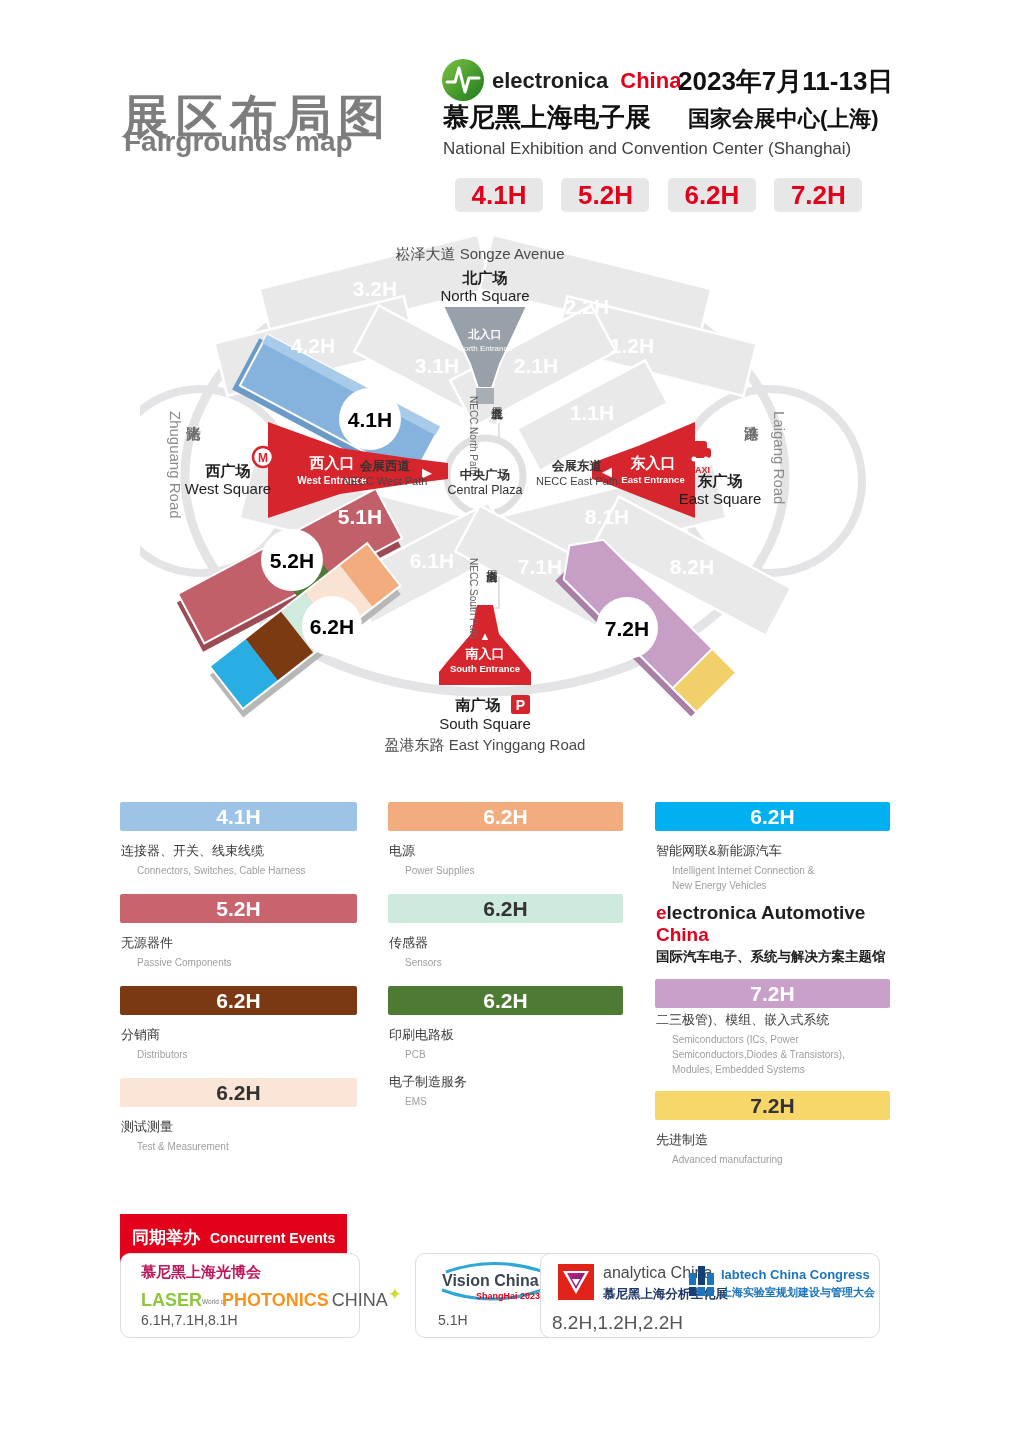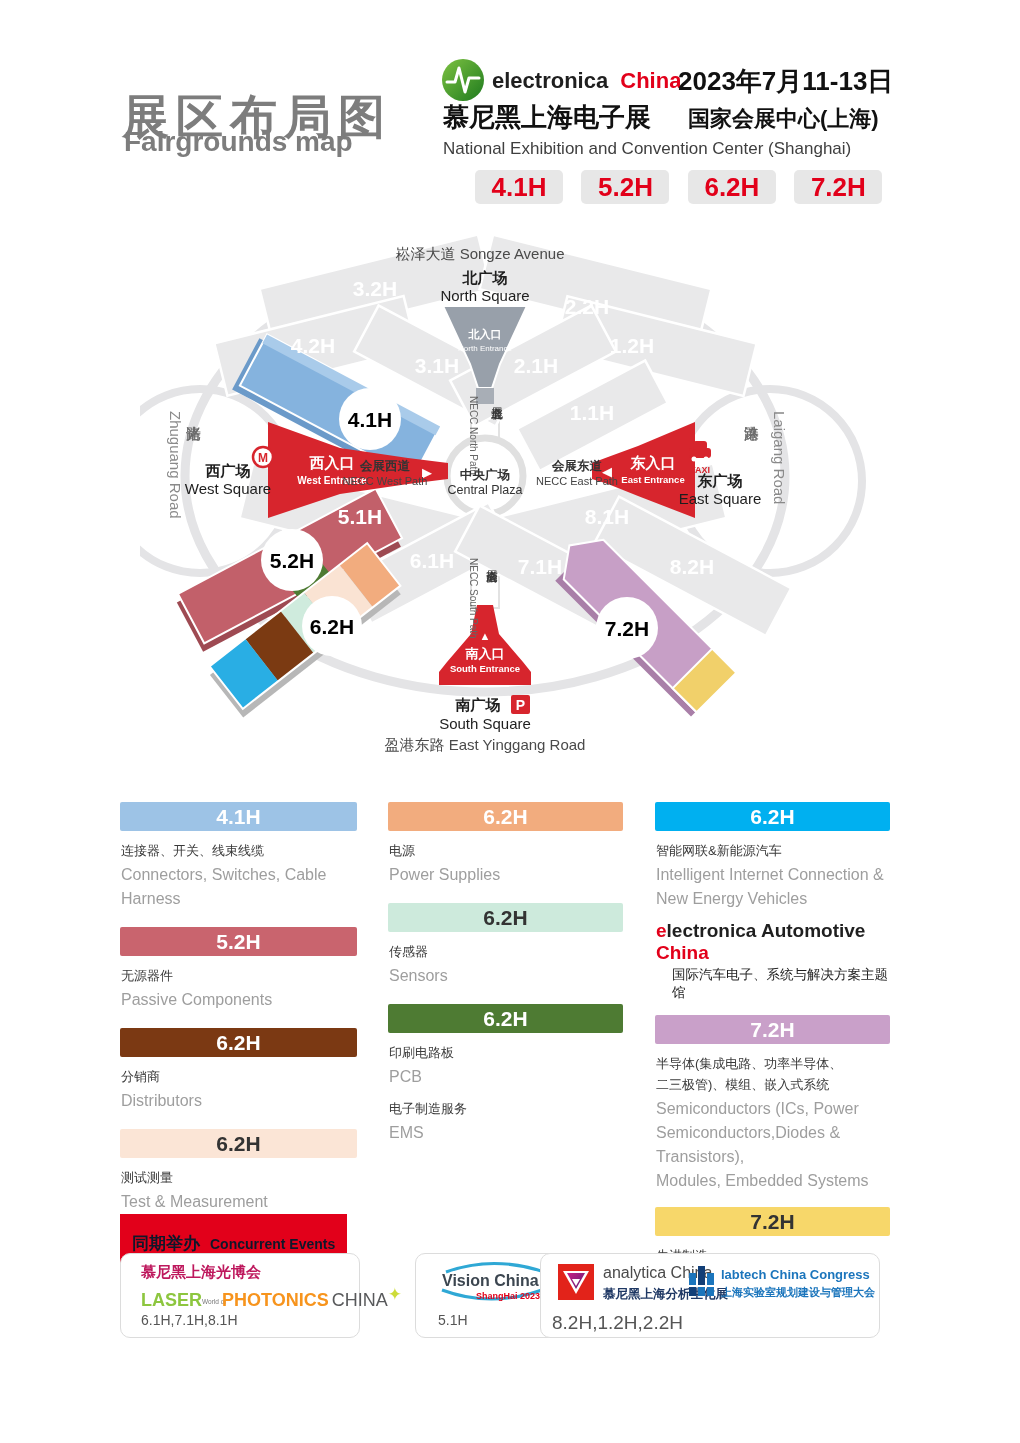--- a/index.html
+++ b/index.html
@@ -14,26 +14,26 @@
   .brand-cn{font-size:26px;font-weight:bold;font-family:"DejaVu Serif",serif;color:#111;}
   .date-line{font-size:26px;font-weight:bold;color:#111;}
   .venue-cn{font-size:22px;font-weight:bold;color:#111;margin-left:8px;}
   .venue-en{font-size:17px;color:#3f3f3f;}
   .badge{display:inline-block;width:88px;height:34px;line-height:34px;margin-right:14px;
          background:#e7e7e7;border-radius:5px;color:#E2001A;font-weight:bold;font-size:26px;text-align:center;}
   
   .lcol{position:absolute;width:237px;}
   .lbar{height:29px;line-height:29px;text-align:center;font-weight:bold;font-size:21px;border-radius:2px;}
   .lcn{font-size:13px;color:#3a3a3a;margin:11px 0 3px 1px;}
-  .len{font-size:16px;color:#9e9e9e;margin-left:1px;line-height:1.5;}
+  .len{font-size:10px;color:#9e9e9e;margin-left:17px;line-height:1.5;}
   .lgap{margin-bottom:16px;}
   .auto-brand{font-size:19px;font-weight:bold;color:#1f1f1f;margin:9px 0 2px 1px;}
-  .auto-cn{font-size:13.5px;font-weight:normal;font-family:"DejaVu Serif",serif;color:#1f1f1f;margin-left:17px;}
+  .auto-cn{font-size:13.5px;font-weight:bold;font-family:"DejaVu Serif",serif;color:#1f1f1f;margin-left:1px;}
   
-  .banner{background:#E2001A;color:#0f172a;height:37px;line-height:28px;padding:16px 12px;}
+  .banner{background:#E2001A;color:#ffffff;height:37px;line-height:28px;padding:10px 12px;}
   .banner .cn{font-size:17px;font-weight:bold;margin-right:10px;}
   .banner .en{font-size:14px;font-weight:bold;}
   .card{position:absolute;height:83px;border:1.5px solid #dcdcdc;border-radius:10px;background:#fff;}
   .halls-line{font-size:14px;color:#555;}
   svg text{font-family:"Liberation Sans",sans-serif;}
   .vtext{writing-mode:vertical-rl;text-orientation:upright;}
 </style>
 </head>
 <body>
 
@@ -56,21 +56,21 @@
   </div>
   <div class="abs brand-line" style="left:492px;top:68px;">
     <span>electronica</span>
     <span class="brand-red" style="margin-left:6px;">China</span>
   </div>
   <div class="abs brand-cn" style="left:443px;top:100px;">慕尼黑上海电子展</div>
   <div class="abs date-line" style="left:678px;top:64px;">2023年7月11-13日</div>
   <div class="abs venue-cn" style="left:680px;top:104px;">国家会展中心(上海)</div>
   <div class="abs venue-en" style="left:443px;top:139px;">National Exhibition and Convention Center (Shanghai)</div>
 
-  <div class="abs" style="left:455px;top:170px;margin-left:20px;">
+  <div class="abs" style="left:455px;top:178px;">
     <span class="badge">4.1H</span>
     <span class="badge">5.2H</span>
     <span class="badge">6.2H</span>
     <span class="badge">7.2H</span>
   </div>
 
   <svg class="abs" style="left:140px;top:226px;" width="740" height="535" viewBox="0 0 740 535">
 
     <ellipse cx="345" cy="250" rx="300" ry="216" fill="none" stroke="#e4e4e6" stroke-width="9"></ellipse>
     <circle cx="60" cy="255" r="92" fill="none" stroke="#e4e4e6" stroke-width="8"></circle>
@@ -287,21 +287,20 @@
       <div class="len">Intelligent Internet Connection &amp;</div>
       <div class="len">New Energy Vehicles</div>
       <div class="auto-brand">
         <span class="brand-red">e</span><span>lectronica Automotive</span>
         <span class="brand-red">China</span>
       </div>
       <div class="auto-cn">国际汽车电子、系统与解决方案主题馆</div>
     </div>
     <div style="margin-top:13px;">
       <div class="lbar" style="background:#C9A0C9;color:#fff">7.2H</div>
-      <div class="lcn" style="margin-bottom:0;">半导体(集成电路、功率半导体、</div>
       <div class="lcn" style="margin-top:3px;">二三极管)、模组、嵌入式系统</div>
       <div class="len">Semiconductors (ICs, Power</div>
       <div class="len">Semiconductors,Diodes &amp; Transistors),</div>
       <div class="len">Modules, Embedded Systems</div>
     </div>
     <div style="margin-top:14px;">
       <div class="lbar" style="background:#F7D76A;color:#333">7.2H</div>
       <div class="lcn">先进制造</div>
       <div class="len">Advanced manufacturing</div>
     </div>

